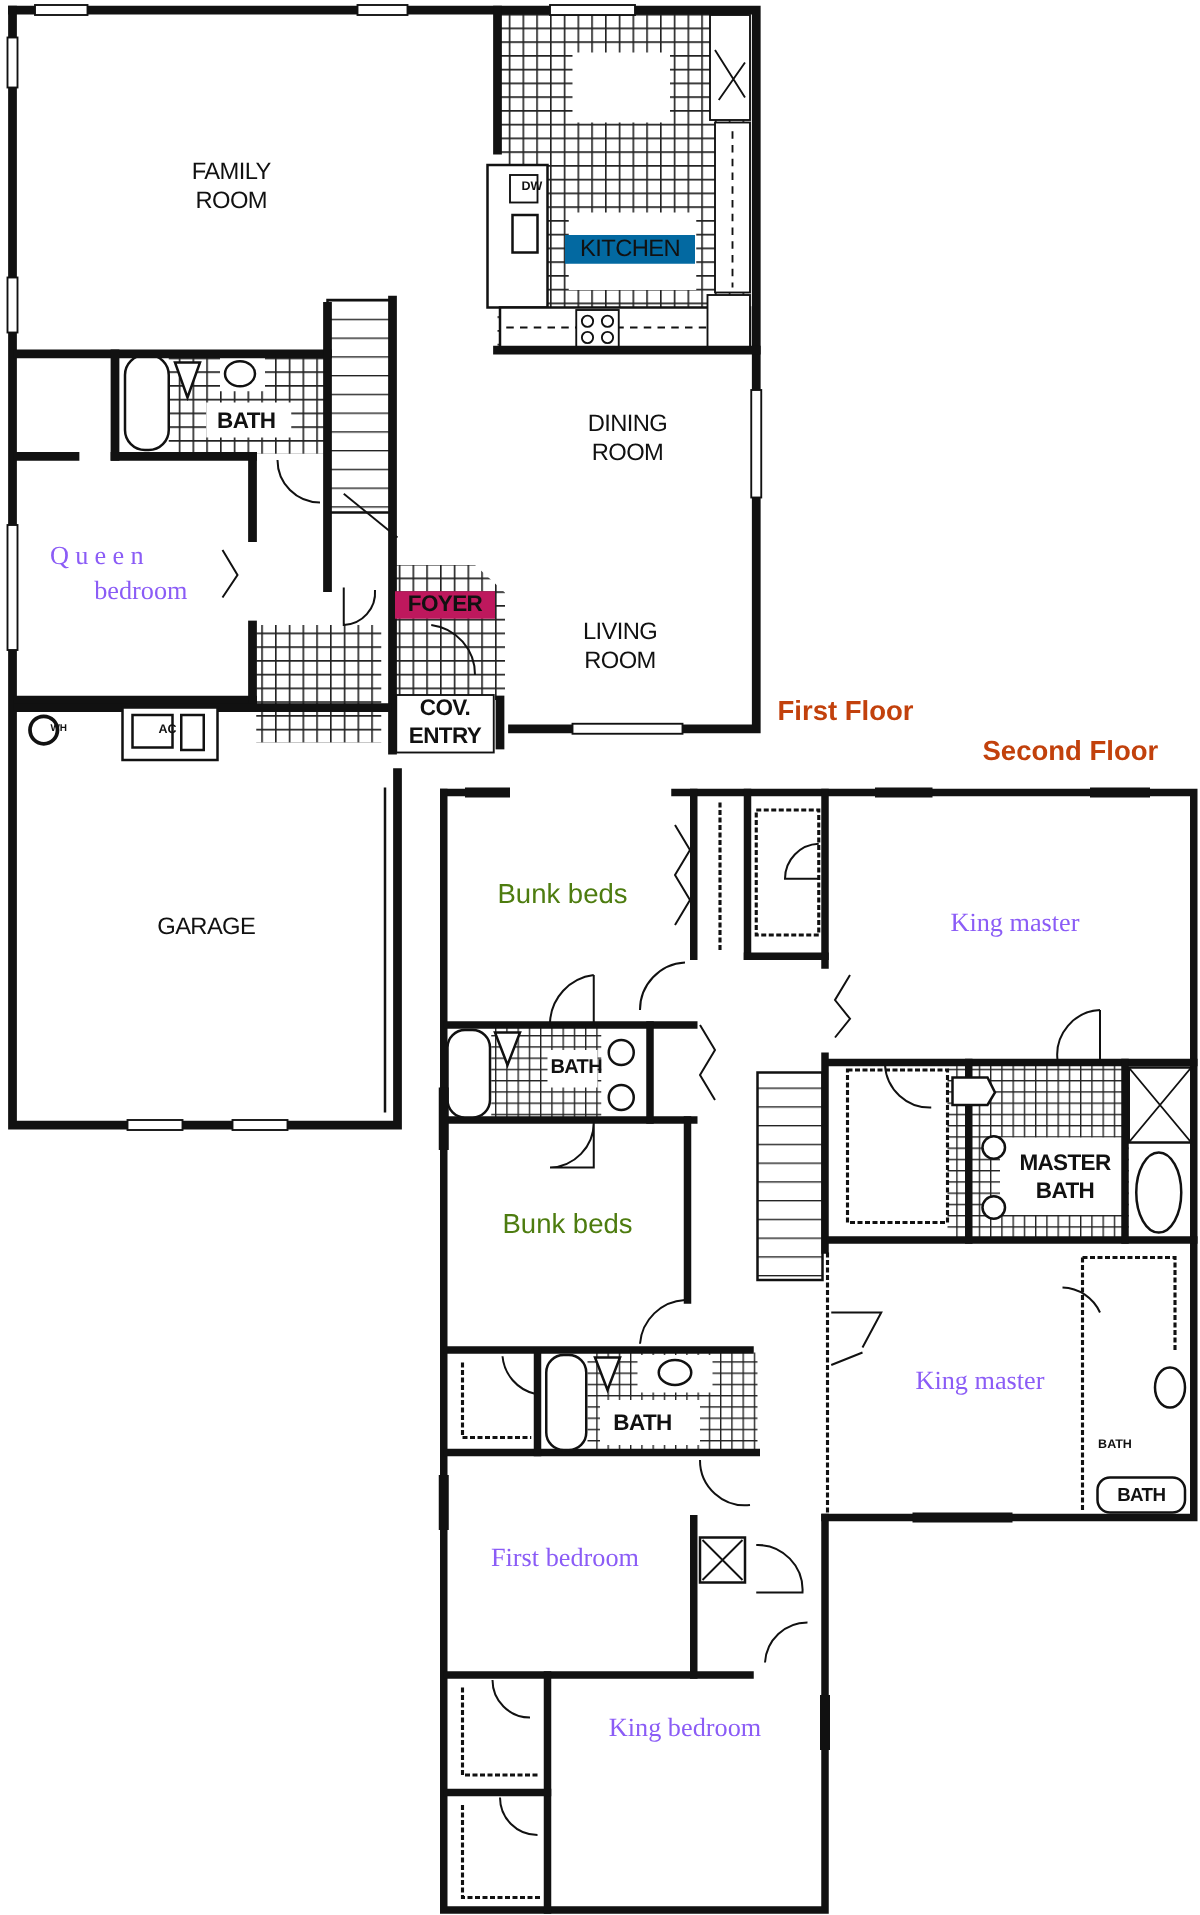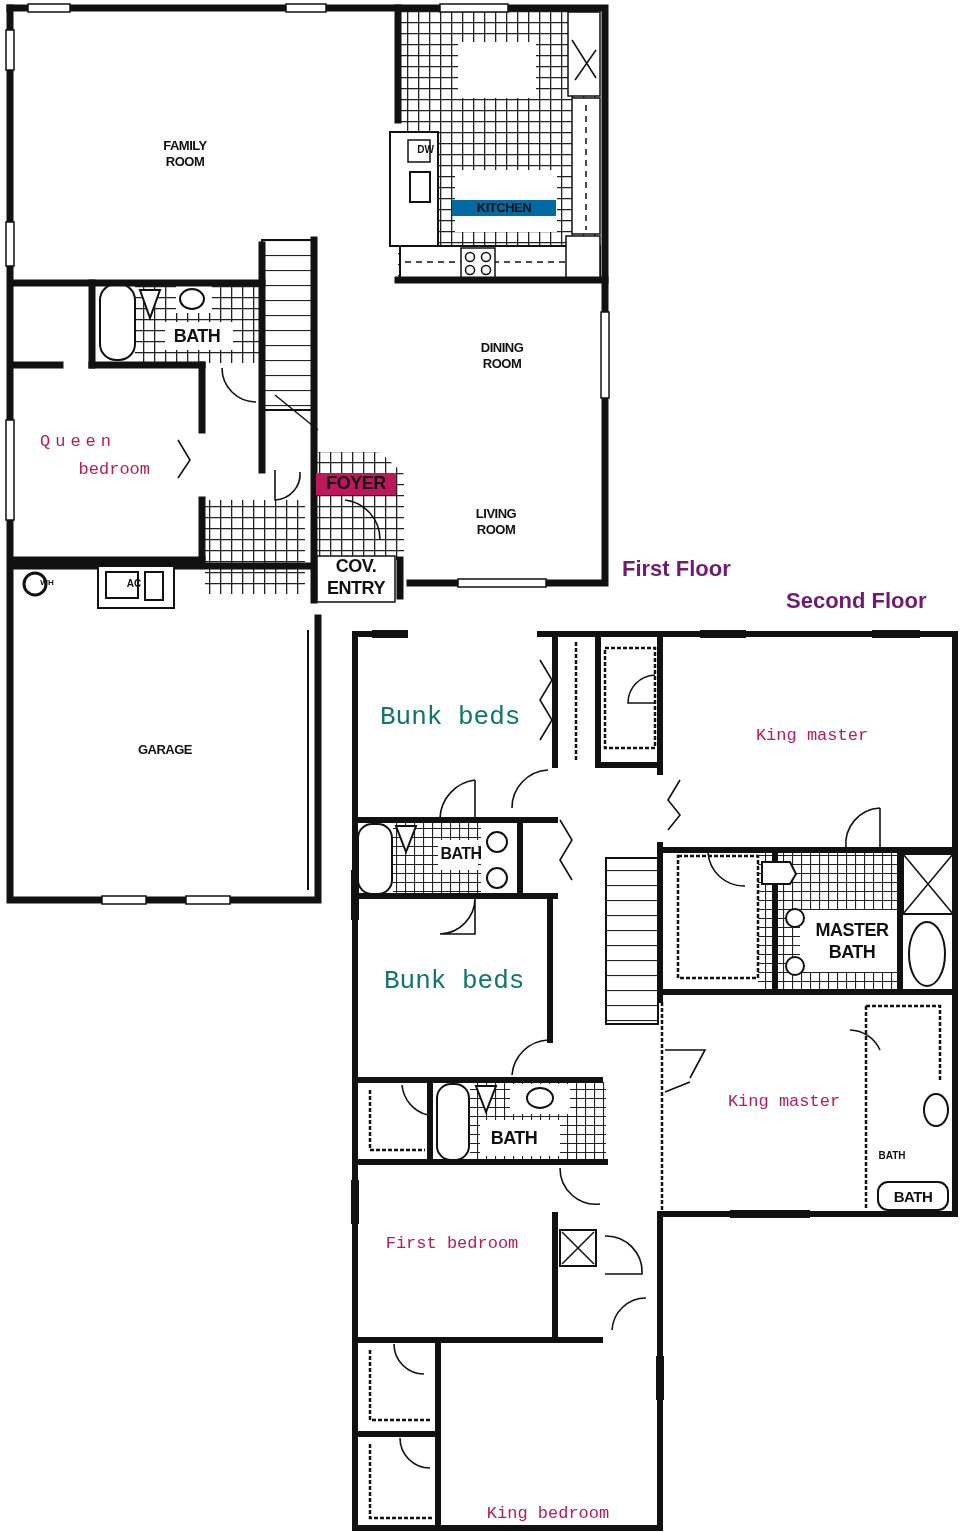--- a/index.html
+++ b/index.html
@@ -1,24 +1,24 @@
 <!DOCTYPE html>
 <html><head>
 <meta charset="utf-8">
 <style>
   html, body { margin: 0; padding: 0; background: #ffffff; }
   body { width: 960px; height: 1532px; position: relative; overflow: hidden; }
   #plan { position: absolute; left: 0; top: 0; width: 960px; height: 1532px; }
   .lbl { position: absolute; color: #111; text-align: center; line-height: 1.22; white-space: pre; }
-  .caps { font-family: "Liberation Sans", sans-serif; font-weight: bold; font-size: 13px; letter-spacing: -0.5px; margin-top: 12px; }
+  .caps { font-family: "Liberation Sans", sans-serif; font-weight: normal; font-size: 19px; letter-spacing: -0.5px; }
   .caps-sm { font-family: "Liberation Sans", sans-serif; font-weight: bold; font-size: 18px; letter-spacing: -0.5px; }
   .tiny { font-family: "Liberation Sans", sans-serif; font-weight: bold; font-size: 10px; }
-  .soft { font-family: Liberation Mono, monospace; font-size: 17px; color: #be185d; }
-  .soft-gray { font-family: Liberation Mono, monospace; font-size: 26px; color: #0f766e; }
-  .floor { font-family: "Liberation Sans", sans-serif; font-weight: bold; font-size: 22px; color: #701a75; position: absolute; white-space: pre; }
+  .soft { font-family: Liberation Serif, serif; font-size: 21px; color: #8b5cf6; }
+  .soft-gray { font-family: Liberation Sans, sans-serif; font-size: 22px; color: #4d7c0f; }
+  .floor { font-family: "Liberation Sans", sans-serif; font-weight: bold; font-size: 22px; color: #c2410c; position: absolute; white-space: pre; }
   .spaced { letter-spacing: 5px; }
 </style>
 </head>
 <body>
 
 <svg id="plan" viewBox="0 0 960 1532" xmlns="http://www.w3.org/2000/svg">
   <defs>
     <pattern id="tile" width="11" height="11" patternUnits="userSpaceOnUse">
       <rect width="11" height="11" fill="#fff"></rect>
       <path d="M0 0 H11 M0 0 V11" stroke="#222" stroke-width="2.6"></path>
@@ -248,13 +248,13 @@
 <div class="lbl soft" style="left:740px; top:726px; width:144px;">King master</div>
 <div class="lbl caps-sm" style="left:436px; top:844px; width:50px; font-size:16px;">BATH</div>
 <div class="lbl caps-sm" style="left:804px; top:920px; width:96px;">MASTER
 BATH</div>
 <div class="lbl soft-gray" style="left:384px; top:966px; width:140px;">Bunk beds</div>
 <div class="lbl soft" style="left:712px; top:1092px; width:144px;">King master</div>
 <div class="lbl caps-sm" style="left:482px; top:1128px; width:64px;">BATH</div>
 <div class="lbl tiny" style="left:874px; top:1150px; width:36px;">BATH</div>
 <div class="lbl caps-sm" style="left:882px; top:1188px; width:62px; font-size:15px;">BATH</div>
 <div class="lbl soft" style="left:360px; top:1234px; width:184px;">First bedroom</div>
-<div class="lbl soft" style="left:468px; top:1504px; width:160px;">King bedroom</div>
+<div class="lbl soft" style="left:468px; top:1370px; width:160px;">King bedroom</div>
 
 </body></html>

